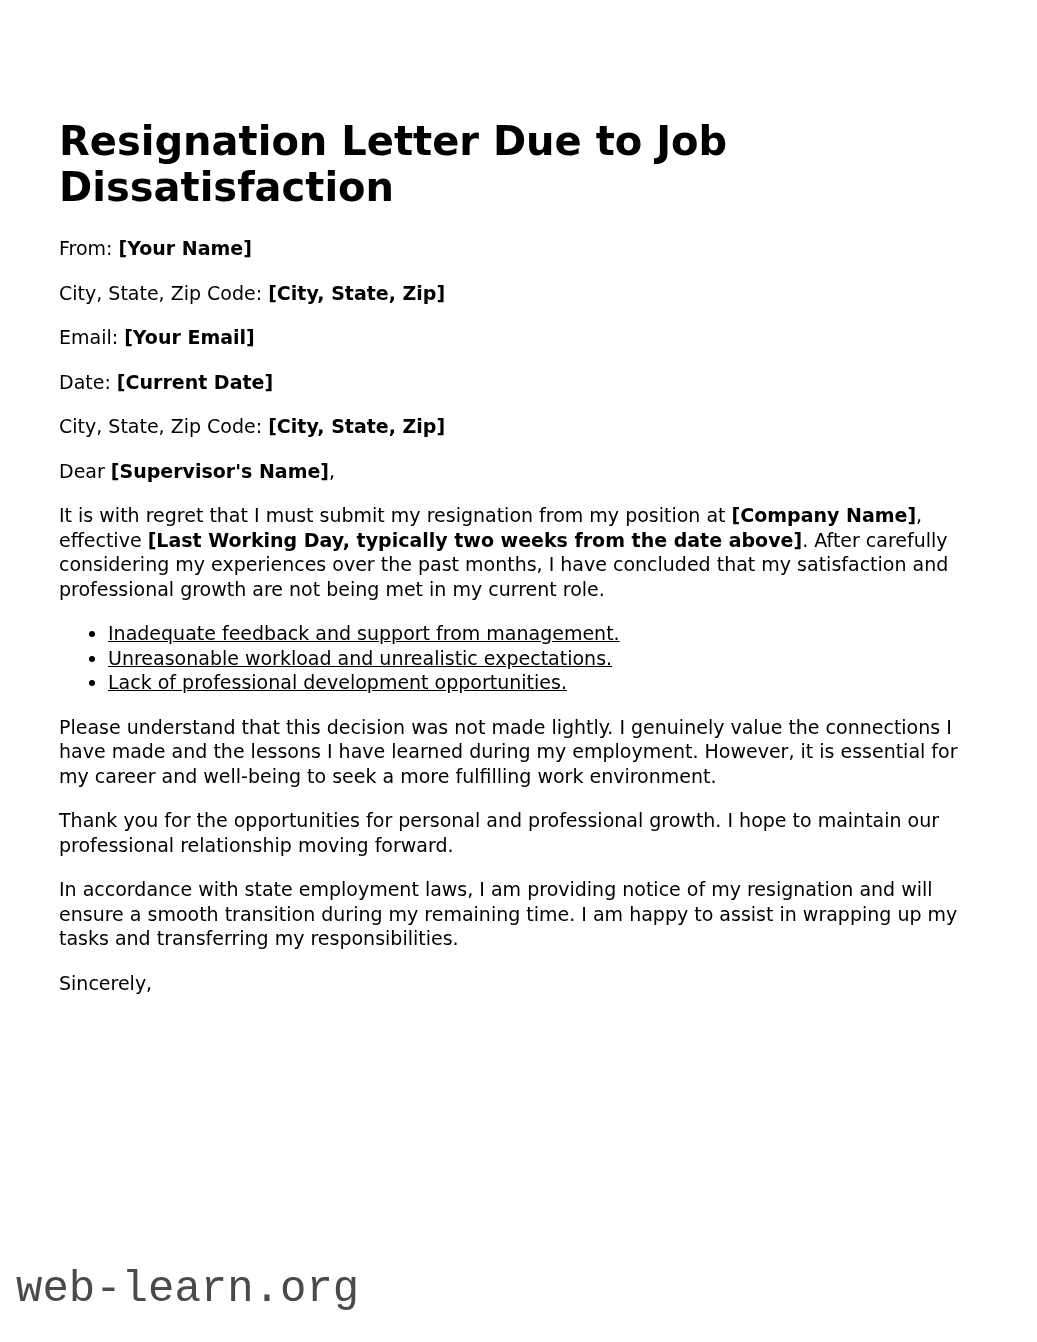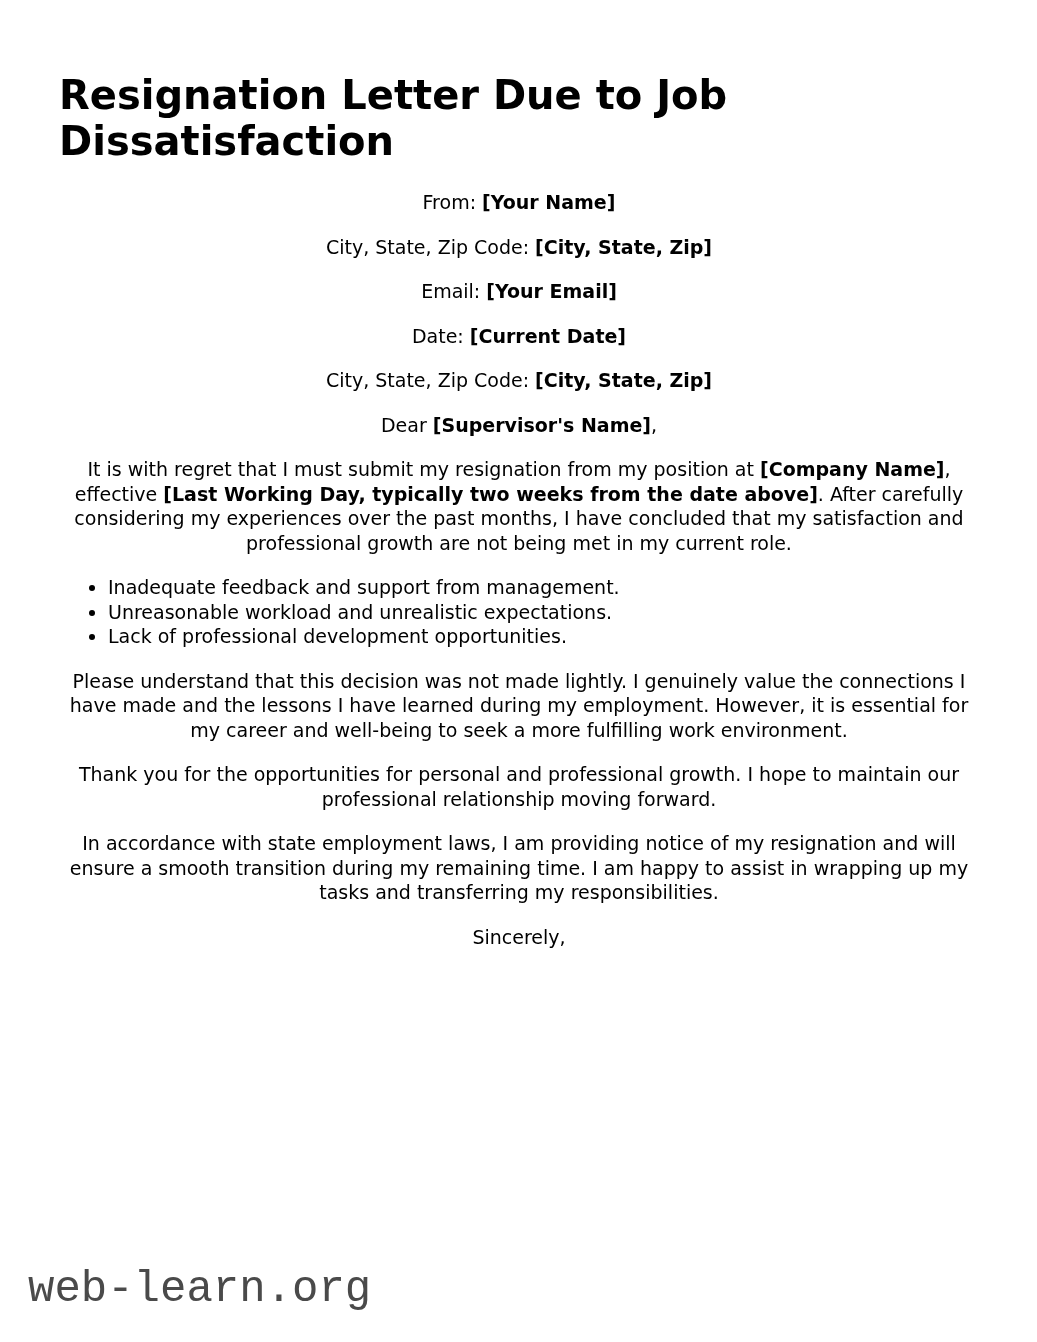--- a/index.html
+++ b/index.html
@@ -12,54 +12,55 @@
     width: 1037px;
     height: 1342px;
     background: #ffffff;
     color: #000000;
     font-family: "DejaVu Sans", sans-serif;
     overflow: hidden;
     margin: 0 auto;
   }
   .content {
     padding: 72px 58px 0 59px;
+    margin-top: 46px;
   }
   h1.doc-title {
     margin: 0 0 26px 0;
     font-size: 40px;
     line-height: 1.15;
     font-weight: bold;
     color: #000000;
     max-width: 860px;
   }
   p.field,
   p.para,
   p.salutation,
   p.closing {
     margin: 0 0 20px 0;
     font-size: 19px;
     line-height: 1.29;
-    text-align: center;
   }
   .b {
     font-weight: bold;
   }
   ul.reasons {
     margin: 0 0 20px 0;
     padding-left: 49px;
     font-size: 19px;
     line-height: 1.29;
   }
   ul.reasons li {
     margin: 0;
     padding: 0;
+    text-decoration: underline;
   }
   .watermark {
     position: absolute;
-    left: 28px;
+    left: 16px;
     top: 1264px;
     font-family: "Liberation Mono", "DejaVu Sans Mono", monospace;
     font-size: 44px;
     font-weight: normal;
     color: #4a4a4a;
     letter-spacing: 0px;
     white-space: nowrap;
   }
 </style>
 </head>

